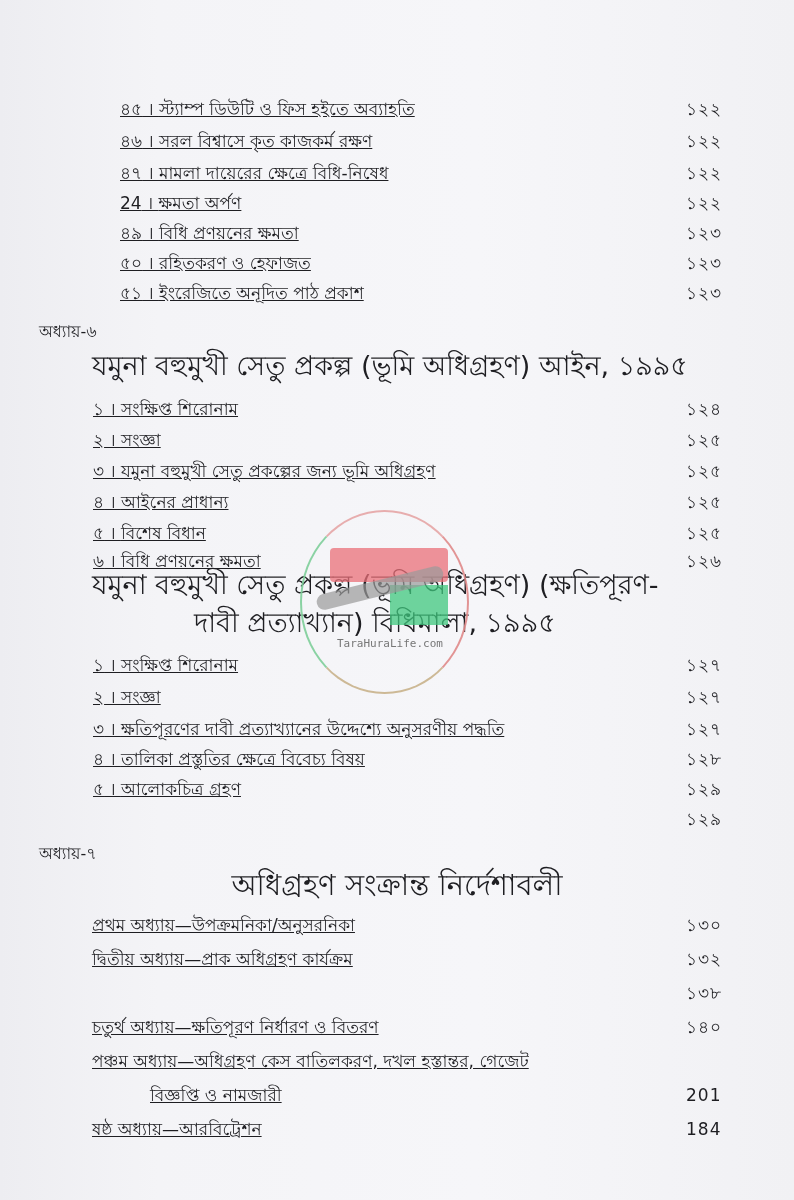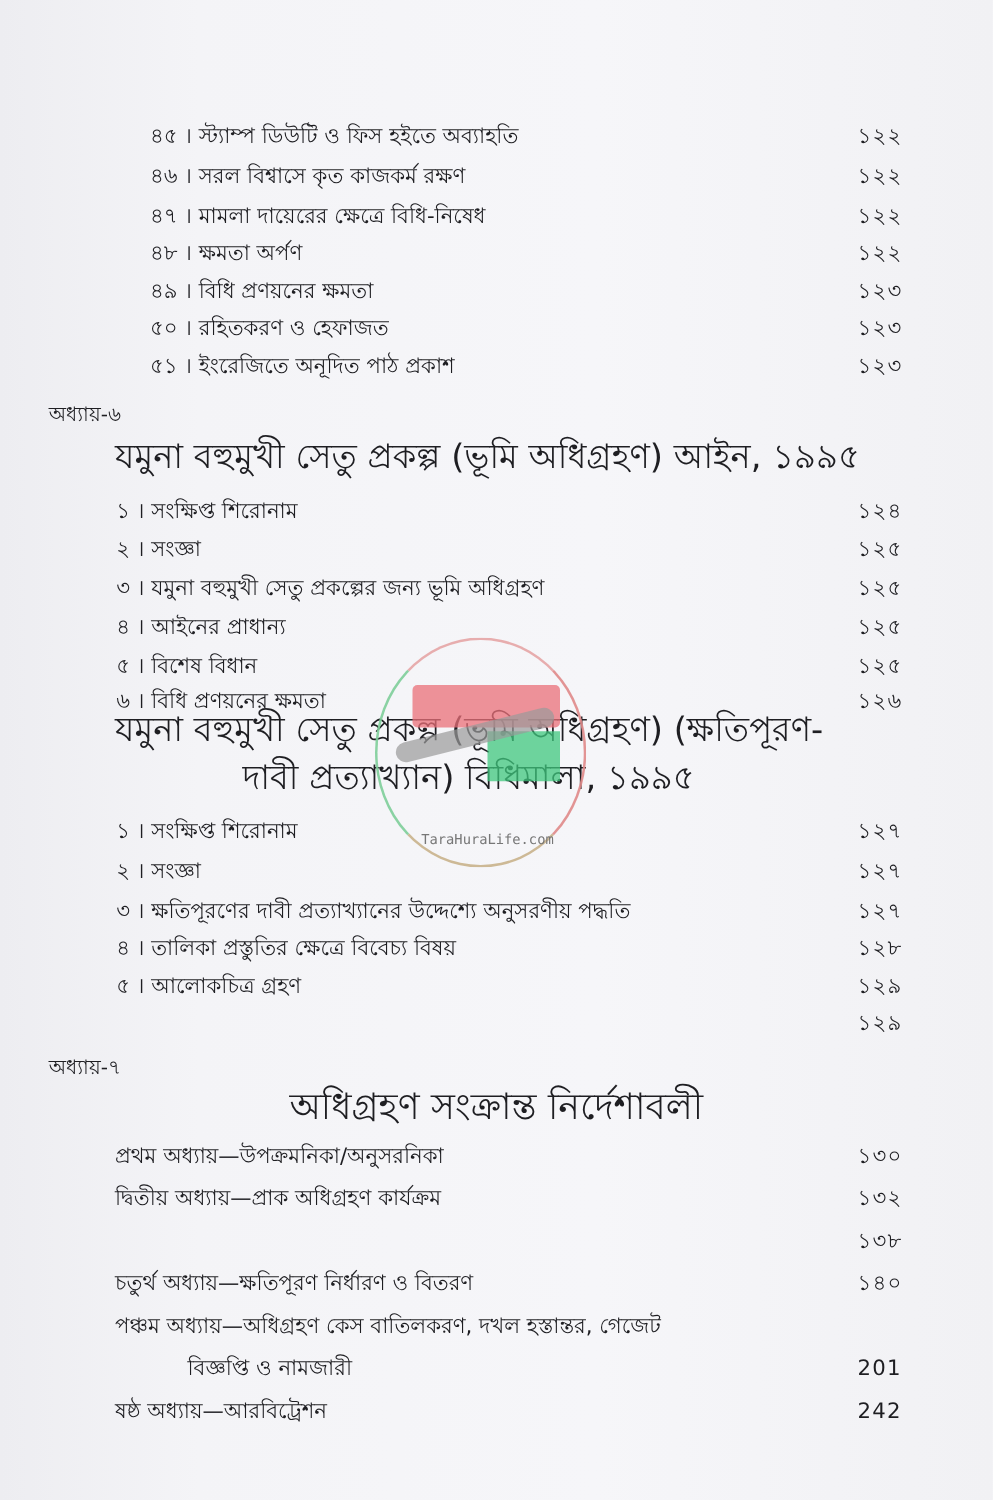--- a/index.html
+++ b/index.html
@@ -11,21 +11,21 @@
     position: relative;
   }
   .page {
     position: absolute; left: 0; top: 0; width: 794px; height: 1200px;
     background: linear-gradient(90deg, #ededf1 0%, #f4f4f7 20%, #f6f6f9 60%, #f1f1f4 100%);
   }
   .row {
     position: absolute; left: 0; width: 794px; height: 26px;
     font-size: 17px; line-height: 26px;
   }
-  .row .label { position: absolute; white-space: nowrap; }
+  .row .label { position: absolute; white-space: nowrap; text-decoration: underline; }
   .row .pg { position: absolute; left: 686px; white-space: nowrap; letter-spacing: 1px; }
   .chapter-label {
     position: absolute; width: 794px; text-align: left;
     font-size: 16px; line-height: 24px; margin-left: 39px;
   }
   .heading {
     position: absolute; white-space: nowrap;
     font-size: 27px; line-height: 38px; font-weight: normal;
   }
   .watermark {
@@ -44,42 +44,41 @@
     position: absolute; left: 390px; top: 585px; width: 58px; height: 40px;
     background: #3fc77d; opacity: 0.75;
   }
   .wm-swoosh {
     position: absolute; left: 315px; top: 580px; width: 130px; height: 16px;
     background: #9a9a9a; opacity: 0.7; transform: rotate(-14deg); border-radius: 8px;
   }
   .wm-text {
     position: absolute; left: 337px; top: 637px; font-size: 11px; color: #777;
     font-family: "DejaVu Sans Mono", monospace;
-    margin-top: 28px;
   }
 </style>
 </head>
 <body>
 
 <div class="page">
 
   <div class="row" style="top:96px">
     <span class="label" style="left:120px"><span>৪৫</span> । <span>স্ট্যাম্প ডিউটি ও ফিস হইতে অব্যাহতি</span></span>
     <span class="pg">১২২</span>
   </div>
   <div class="row" style="top:128px">
     <span class="label" style="left:120px"><span>৪৬</span> । <span>সরল বিশ্বাসে কৃত কাজকর্ম রক্ষণ</span></span>
     <span class="pg">১২২</span>
   </div>
   <div class="row" style="top:160px">
     <span class="label" style="left:120px"><span>৪৭</span> । <span>মামলা দায়েরের ক্ষেত্রে বিধি-নিষেধ</span></span>
     <span class="pg">১২২</span>
   </div>
   <div class="row" style="top:190px">
-    <span class="label" style="left:120px"><span>৪৮</span> । <span>ক্ষমতা অর্পণ</span></span>
+    <span class="label" style="left:120px"><span>24</span> । <span>ক্ষমতা অর্পণ</span></span>
     <span class="pg">১২২</span>
   </div>
   <div class="row" style="top:220px">
     <span class="label" style="left:120px"><span>৪৯</span> । <span>বিধি প্রণয়নের ক্ষমতা</span></span>
     <span class="pg">১২৩</span>
   </div>
   <div class="row" style="top:250px">
     <span class="label" style="left:120px"><span>৫০</span> । <span>রহিতকরণ ও হেফাজত</span></span>
     <span class="pg">১২৩</span>
   </div>
@@ -163,21 +162,21 @@
   </div>
   <div class="row" style="top:1048px">
     <span class="label" style="left:92px">পঞ্চম অধ্যায়—অধিগ্রহণ কেস বাতিলকরণ, দখল হস্তান্তর, গেজেট</span>
   </div>
   <div class="row" style="top:1082px">
     <span class="label" style="left:150px">বিজ্ঞপ্তি ও নামজারী</span>
     <span class="pg">201</span>
   </div>
   <div class="row" style="top:1116px">
     <span class="label" style="left:92px">ষষ্ঠ অধ্যায়—আরবিট্রেশন</span>
-    <span class="pg">242</span>
+    <span class="pg">184</span>
   </div>
 
   <div class="watermark"></div>
   <div class="wm-red"></div>
   <div class="wm-green"></div>
   <div class="wm-swoosh"></div>
   <div class="wm-text">TaraHuraLife.com</div>
 </div>
 
 </body></html>

